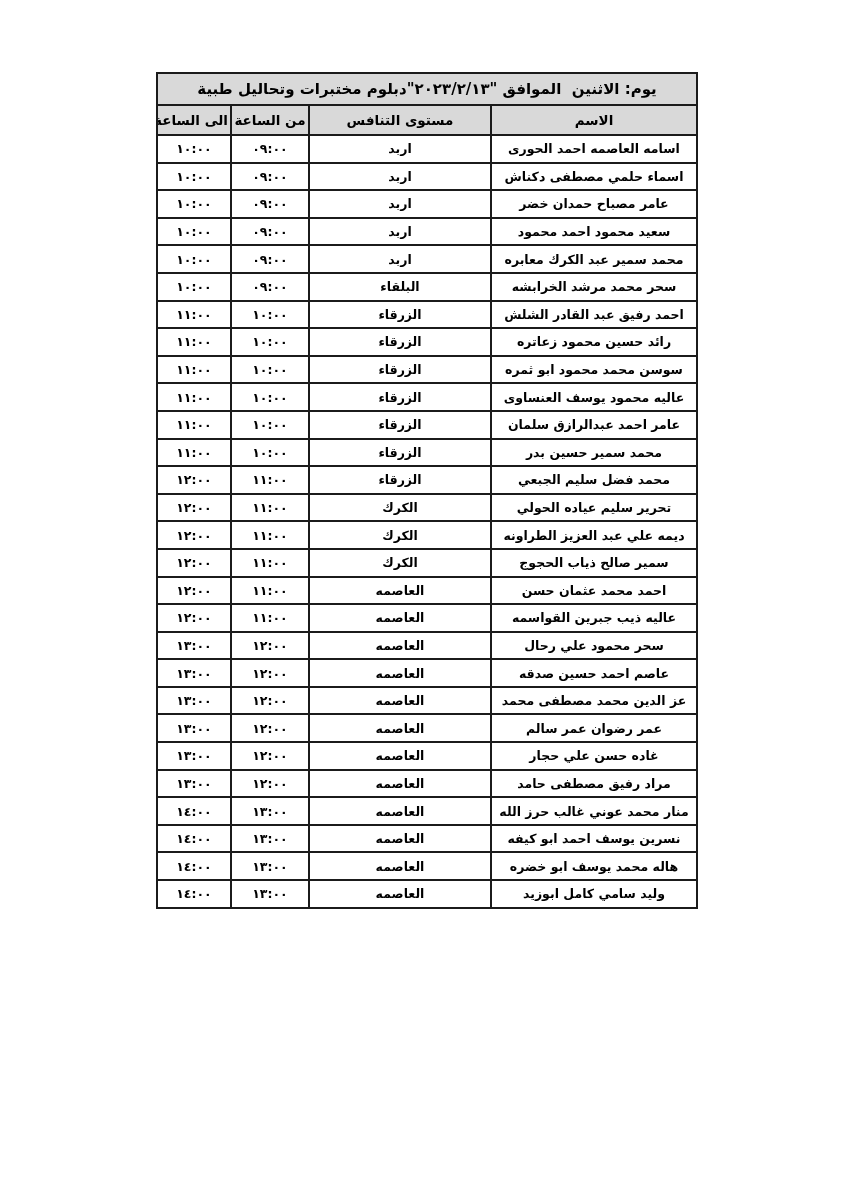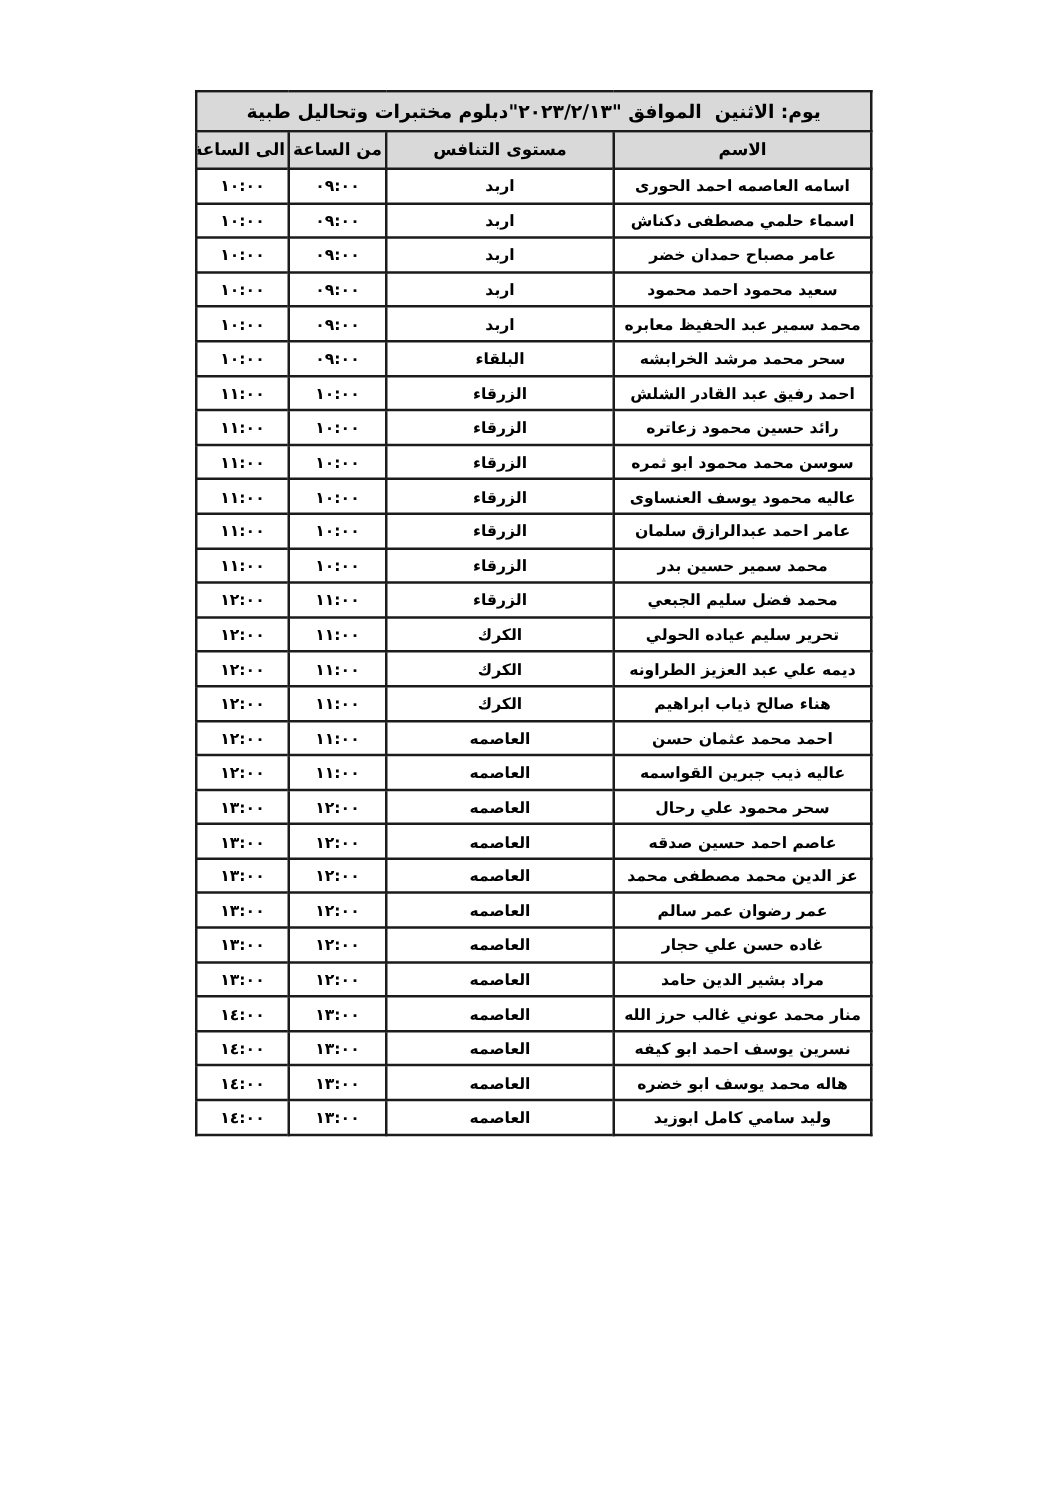--- a/index.html
+++ b/index.html
@@ -101,21 +101,21 @@
     <td class="cell-from">٠٩:٠٠</td>
     <td class="cell-to">١٠:٠٠</td>
   </tr>
         <tr>
     <td class="cell-name">سعيد محمود احمد محمود</td>
     <td class="cell-level">اربد</td>
     <td class="cell-from">٠٩:٠٠</td>
     <td class="cell-to">١٠:٠٠</td>
   </tr>
         <tr>
-    <td class="cell-name">محمد سمير عبد الحفيظ معابره</td>
+    <td class="cell-name">محمد سمير عبد الكرك معابره</td>
     <td class="cell-level">اربد</td>
     <td class="cell-from">٠٩:٠٠</td>
     <td class="cell-to">١٠:٠٠</td>
   </tr>
         <tr>
     <td class="cell-name">سحر محمد مرشد الخرابشه</td>
     <td class="cell-level">البلقاء</td>
     <td class="cell-from">٠٩:٠٠</td>
     <td class="cell-to">١٠:٠٠</td>
   </tr>
@@ -167,21 +167,21 @@
     <td class="cell-from">١١:٠٠</td>
     <td class="cell-to">١٢:٠٠</td>
   </tr>
         <tr>
     <td class="cell-name">ديمه علي عبد العزيز الطراونه</td>
     <td class="cell-level">الكرك</td>
     <td class="cell-from">١١:٠٠</td>
     <td class="cell-to">١٢:٠٠</td>
   </tr>
         <tr>
-    <td class="cell-name">هناء صالح ذياب ابراهيم</td>
+    <td class="cell-name">سمير صالح ذياب الحجوج</td>
     <td class="cell-level">الكرك</td>
     <td class="cell-from">١١:٠٠</td>
     <td class="cell-to">١٢:٠٠</td>
   </tr>
         <tr>
     <td class="cell-name">احمد محمد عثمان حسن</td>
     <td class="cell-level">العاصمه</td>
     <td class="cell-from">١١:٠٠</td>
     <td class="cell-to">١٢:٠٠</td>
   </tr>
@@ -215,21 +215,21 @@
     <td class="cell-from">١٢:٠٠</td>
     <td class="cell-to">١٣:٠٠</td>
   </tr>
         <tr>
     <td class="cell-name">غاده حسن علي حجار</td>
     <td class="cell-level">العاصمه</td>
     <td class="cell-from">١٢:٠٠</td>
     <td class="cell-to">١٣:٠٠</td>
   </tr>
         <tr>
-    <td class="cell-name">مراد بشير الدين حامد</td>
+    <td class="cell-name">مراد رفيق مصطفى حامد</td>
     <td class="cell-level">العاصمه</td>
     <td class="cell-from">١٢:٠٠</td>
     <td class="cell-to">١٣:٠٠</td>
   </tr>
         <tr>
     <td class="cell-name">منار محمد عوني غالب حرز الله</td>
     <td class="cell-level">العاصمه</td>
     <td class="cell-from">١٣:٠٠</td>
     <td class="cell-to">١٤:٠٠</td>
   </tr>

